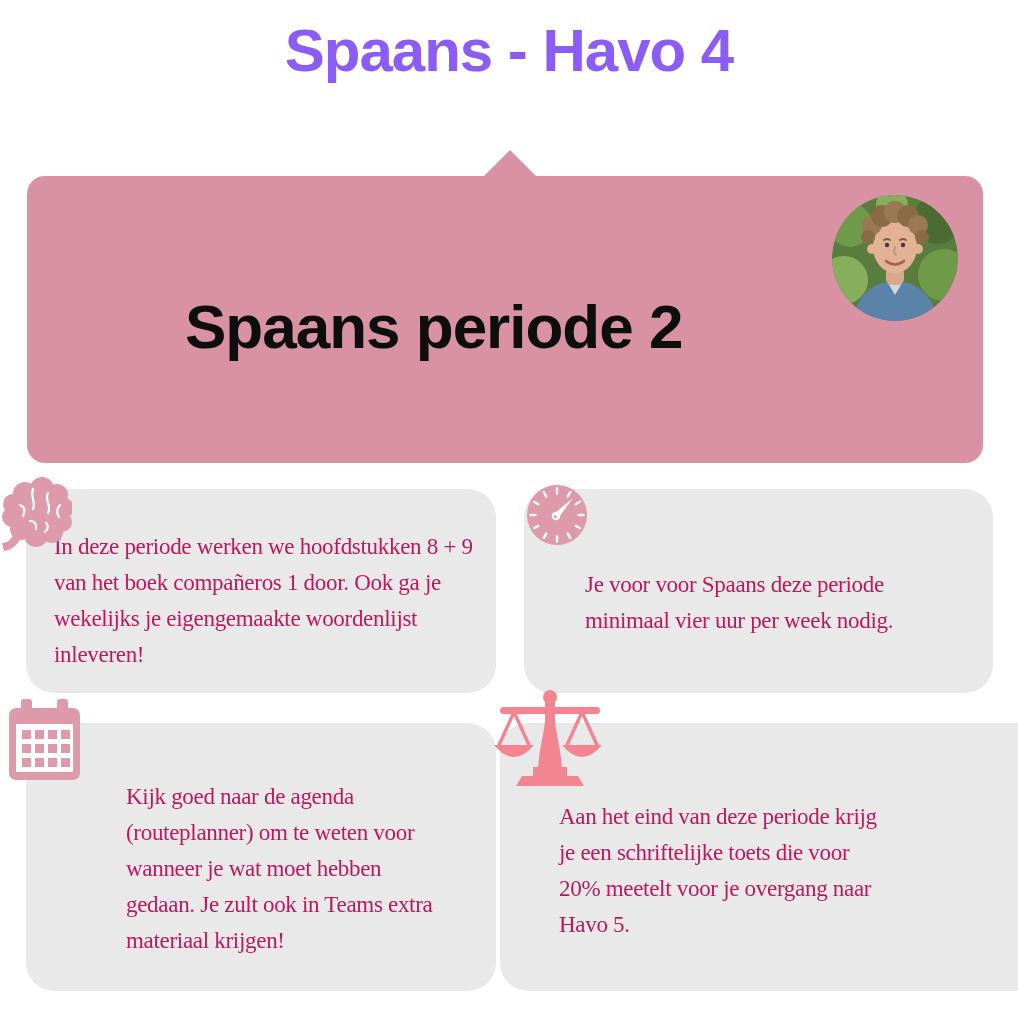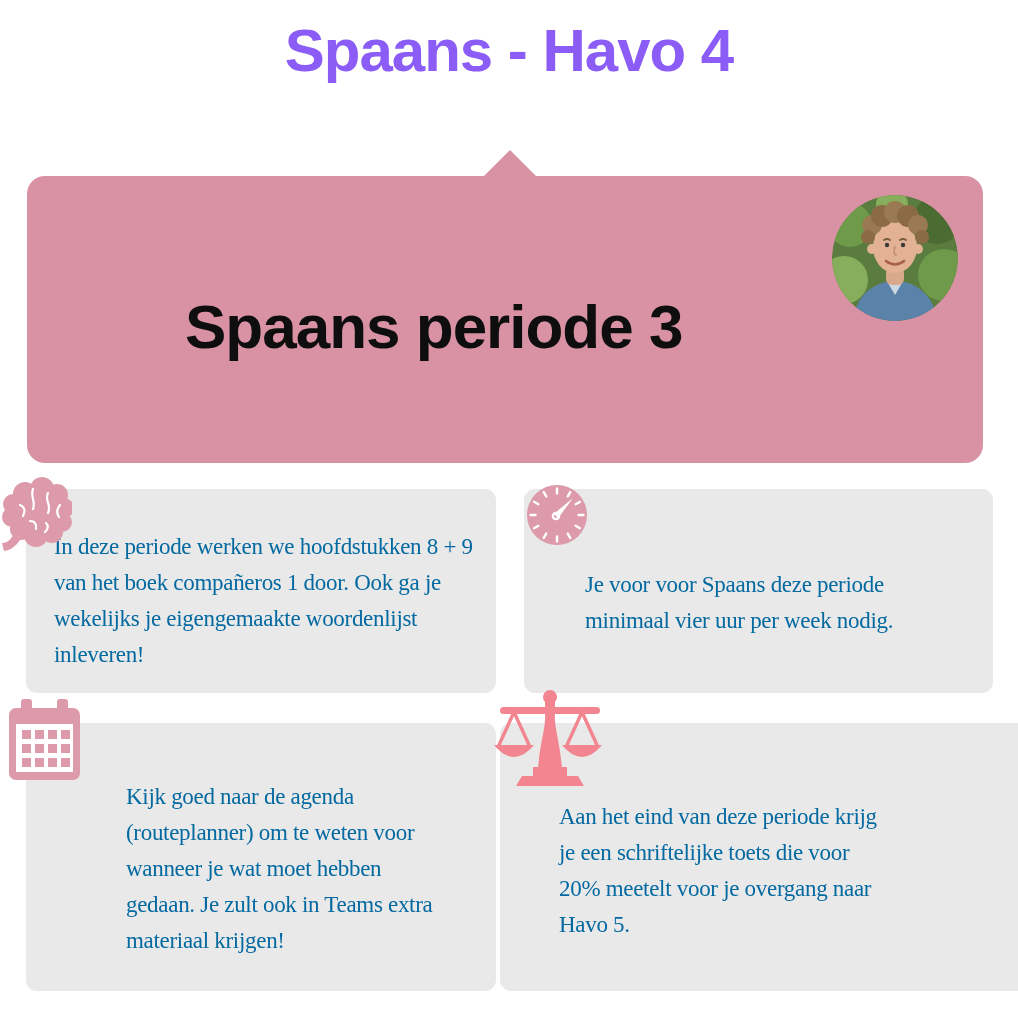--- a/index.html
+++ b/index.html
@@ -22,23 +22,23 @@
   }
   .banner-title{
     position:absolute;left:185px;top:296px;font-size:62px;font-weight:bold;
     color:#0e0e0e;letter-spacing:-1px;line-height:62px;white-space:pre;
   }
   .avatar{
     position:absolute;left:832px;top:195px;width:126px;height:126px;border-radius:50%;
     overflow:hidden;
   }
   .card{
-    position:absolute;background:#e9e9e9;border-radius:11px;
+    position:absolute;background:#e9e9e9;border-radius:28px;
     font-family:"Liberation Serif","DejaVu Serif",serif;
-    font-size:23px;line-height:36px;letter-spacing:-0.3px;color:#0369a1;
+    font-size:23px;line-height:36px;letter-spacing:-0.3px;color:#be185d;
     white-space:pre;box-sizing:border-box;font-variant-numeric:oldstyle-nums;
   }
   .card-1{left:26px;top:489px;width:470px;height:204px;padding:40px 0 0 28px;}
   .card-2{left:524px;top:489px;width:469px;height:204px;padding:78px 0 0 61px;}
   .card-3{left:26px;top:723px;width:470px;height:268px;padding:56px 0 0 100px;}
   .card-4{left:500px;top:723px;width:548px;height:268px;padding:76px 0 0 59px;}
   .icon{position:absolute;}
   .icon-brain{left:0px;top:477px;width:72px;height:84px;}
   .icon-clock{left:525px;top:483px;width:64px;height:64px;}
   .icon-calendar{left:8px;top:699px;width:74px;height:84px;}
@@ -46,21 +46,21 @@
 </style>
 </head>
 <body>
 
 <div class="canvas">
 
   <div class="page-title">Spaans - Havo 4</div>
 
   <div class="banner-notch"></div>
   <div class="banner"></div>
-  <div class="banner-title">Spaans periode 3</div>
+  <div class="banner-title">Spaans periode 2</div>
 
   <div class="avatar">
     <svg width="126" height="126" viewBox="0 0 126 126">
       <defs>
           <clipPath id="avclip">
             <circle cx="63" cy="63" r="63"></circle>
           </clipPath>
         </defs>
       <g clip-path="url(#avclip)">
         <rect x="0" y="0" width="126" height="126" fill="#5a7d3f"></rect>

